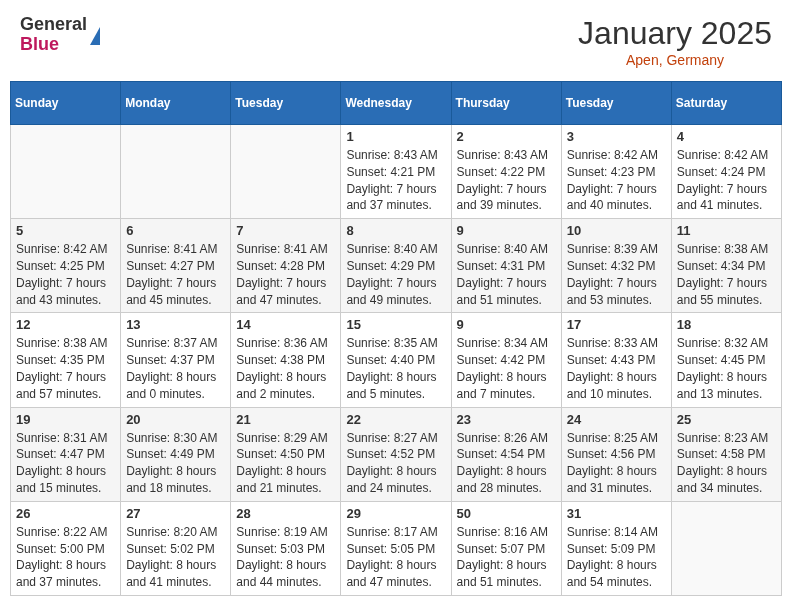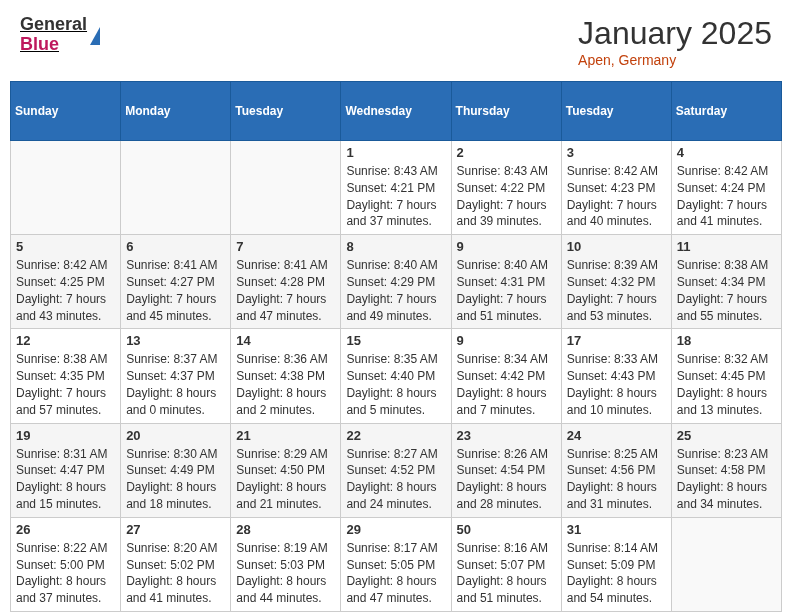--- a/index.html
+++ b/index.html
@@ -13,21 +13,20 @@
     .header {
       display: flex;
       justify-content: space-between;
       align-items: flex-start;
       margin-bottom: 8px;
       padding: 5px 10px;
     }
     .logo {
       display: flex;
       align-items: center;
-      text-decoration: underline;
     }
     .logo-text {
       display: flex;
       flex-direction: column;
       line-height: 1.1;
     }
     .logo-general {
       font-size: 18px;
       font-weight: bold;
       color: #333;
@@ -39,42 +38,42 @@
     }
     .logo-triangle {
       width: 0;
       height: 0;
       border-left: 10px solid transparent;
       border-bottom: 18px solid #2a6db5;
       margin-left: 3px;
       margin-top: 2px;
     }
     .title-block {
-      text-align: left;
+      text-align: center;
     }
     .month-title {
       font-size: 32px;
       font-weight: normal;
       color: #333;
     }
     .location {
       font-size: 14px;
       color: #c2410c;
     }
     table {
       width: 100%;
       border-collapse: collapse;
       table-layout: fixed;
     }
     th {
       background-color: #2a6db5;
       color: #fff;
       font-size: 12px;
       font-weight: bold;
-      padding: 22px 4px;
+      padding: 14px 4px;
       text-align: left;
       border: 1px solid #1a5a9a;
     }
     td {
       border: 1px solid #ccc;
       vertical-align: top;
       padding: 4px 5px;
       height: 90px;
       background: #fff;
       font-size: 10.5px;

